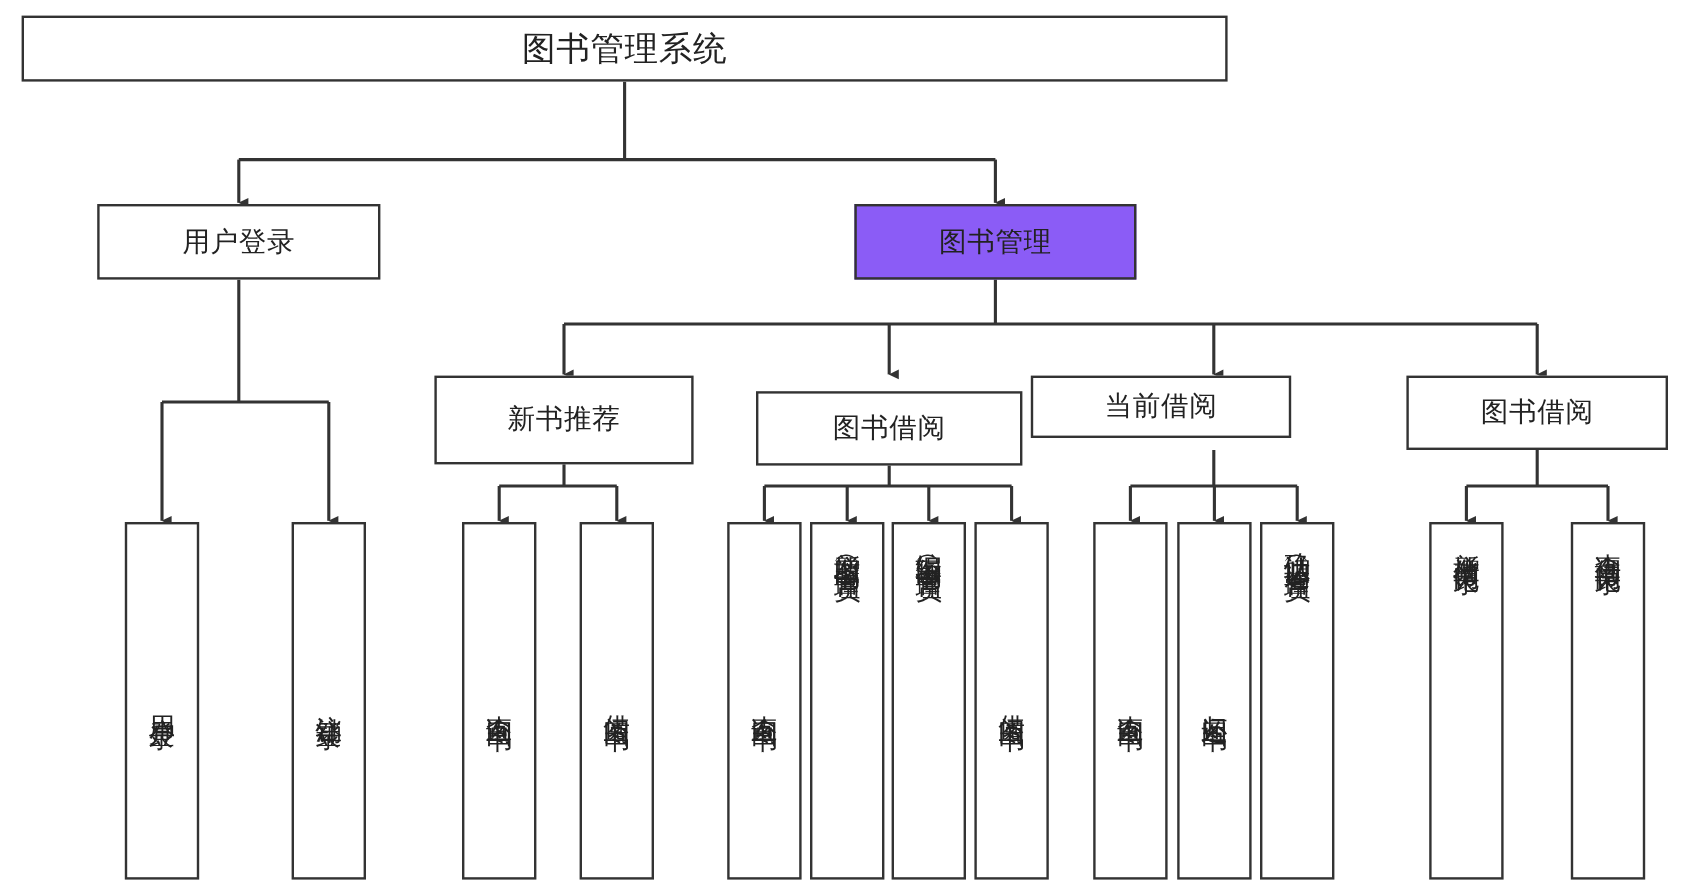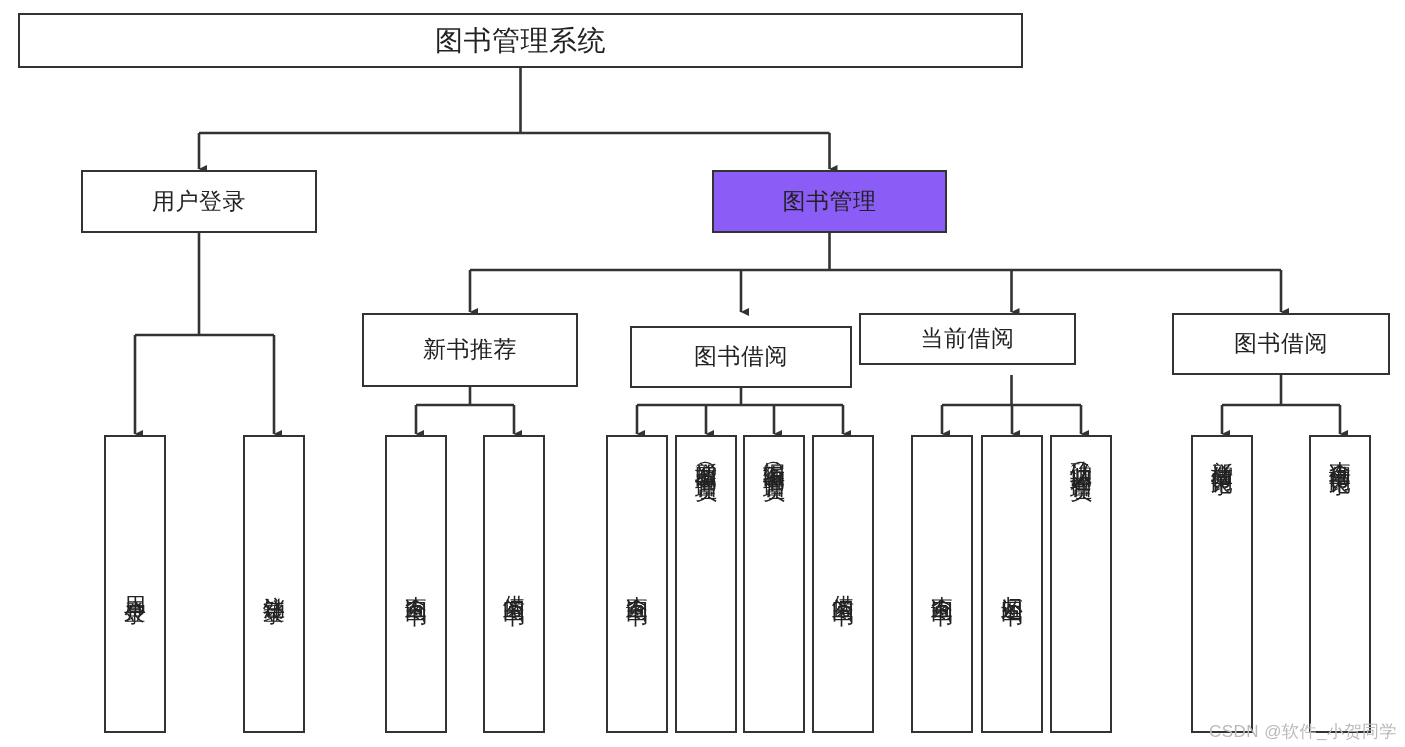--- a/index.html
+++ b/index.html
@@ -180,14 +180,13 @@
         <span class="node-label" style="color: rgb(34, 34, 34);">确认归还（管理员）</span>
       </div>
       <div class="node vertical" style="left: 1191px; top: 435px; width: 62px; height: 298px; border-color: rgb(51, 51, 51); background: rgb(255, 255, 255);">
         <span class="node-label" style="color: rgb(34, 34, 34);">新增借阅记录</span>
       </div>
       <div class="node vertical" style="left: 1309px; top: 435px; width: 62px; height: 298px; border-color: rgb(51, 51, 51); background: rgb(255, 255, 255);">
         <span class="node-label" style="color: rgb(34, 34, 34);">查询借阅记录</span>
       </div>
     </div>
 
-  <div id="watermark">CSDN @软件_小贺同学</div>
 </div>
 
 </body></html>

